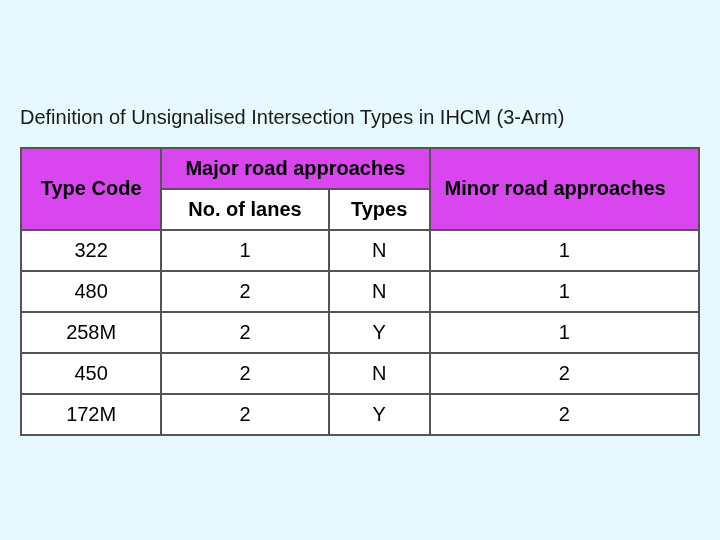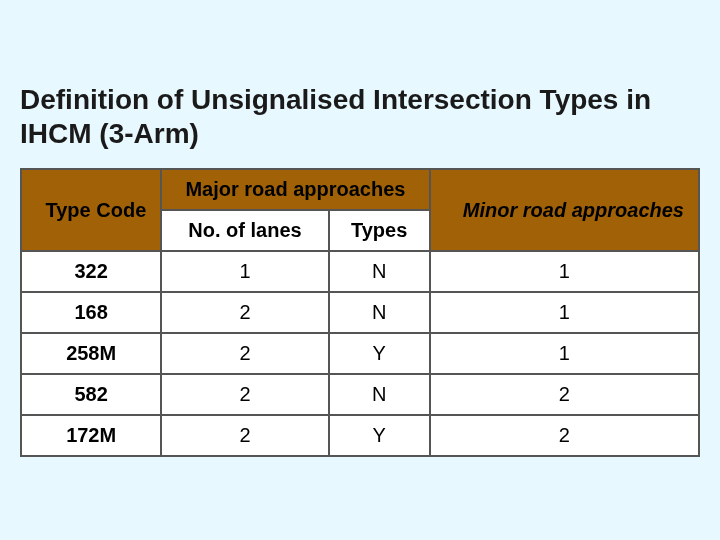--- a/index.html
+++ b/index.html
@@ -19,68 +19,67 @@
       justify-content: center;
       padding: 20px;
     }
 
     .page-container {
       width: 100%;
       background: #e8f8ff;
     }
 
     .title {
-      font-size: 28px;
-      font-weight: bold;
+      font-size: 20px;
+      font-weight: normal;
       color: #1a1a1a;
       margin-bottom: 18px;
       line-height: 1.2;
     }
 
     table {
       width: 100%;
       border-collapse: collapse;
       background: white;
       font-size: 20px;
     }
 
     th, td {
       border: 2px solid #555;
       padding: 8px 14px;
       text-align: center;
     }
 
     .header-row-top th {
-      background: #a16207;
+      background: #d946ef;
       font-weight: bold;
       vertical-align: middle;
     }
 
     .header-row-sub th {
       background: white;
       font-weight: bold;
     }
 
     .type-code-header {
-      text-align: right;
+      text-align: center;
       vertical-align: middle;
     }
 
     .major-road-header {
       text-align: center;
     }
 
     .minor-road-header {
-      text-align: right;
-      font-style: italic;
+      text-align: left;
     }
 
     td.type-code-cell {
       text-align: center;
-      font-weight: bold;
+      font-weight: normal;
     }
 
     td.data-cell {
       text-align: center;
     }
 
     .data-row td {
       background: white;
     }
   </style>
@@ -104,33 +103,33 @@
     </thead>
     <tbody>
 
     <tr class="data-row">
           <td class="type-code-cell">322</td>
           <td class="data-cell">1</td>
           <td class="data-cell">N</td>
           <td class="data-cell">1</td>
         </tr>
         <tr class="data-row">
-          <td class="type-code-cell">168</td>
+          <td class="type-code-cell">480</td>
           <td class="data-cell">2</td>
           <td class="data-cell">N</td>
           <td class="data-cell">1</td>
         </tr>
         <tr class="data-row">
           <td class="type-code-cell">258M</td>
           <td class="data-cell">2</td>
           <td class="data-cell">Y</td>
           <td class="data-cell">1</td>
         </tr>
         <tr class="data-row">
-          <td class="type-code-cell">582</td>
+          <td class="type-code-cell">450</td>
           <td class="data-cell">2</td>
           <td class="data-cell">N</td>
           <td class="data-cell">2</td>
         </tr>
         <tr class="data-row">
           <td class="type-code-cell">172M</td>
           <td class="data-cell">2</td>
           <td class="data-cell">Y</td>
           <td class="data-cell">2</td>
         </tr>

